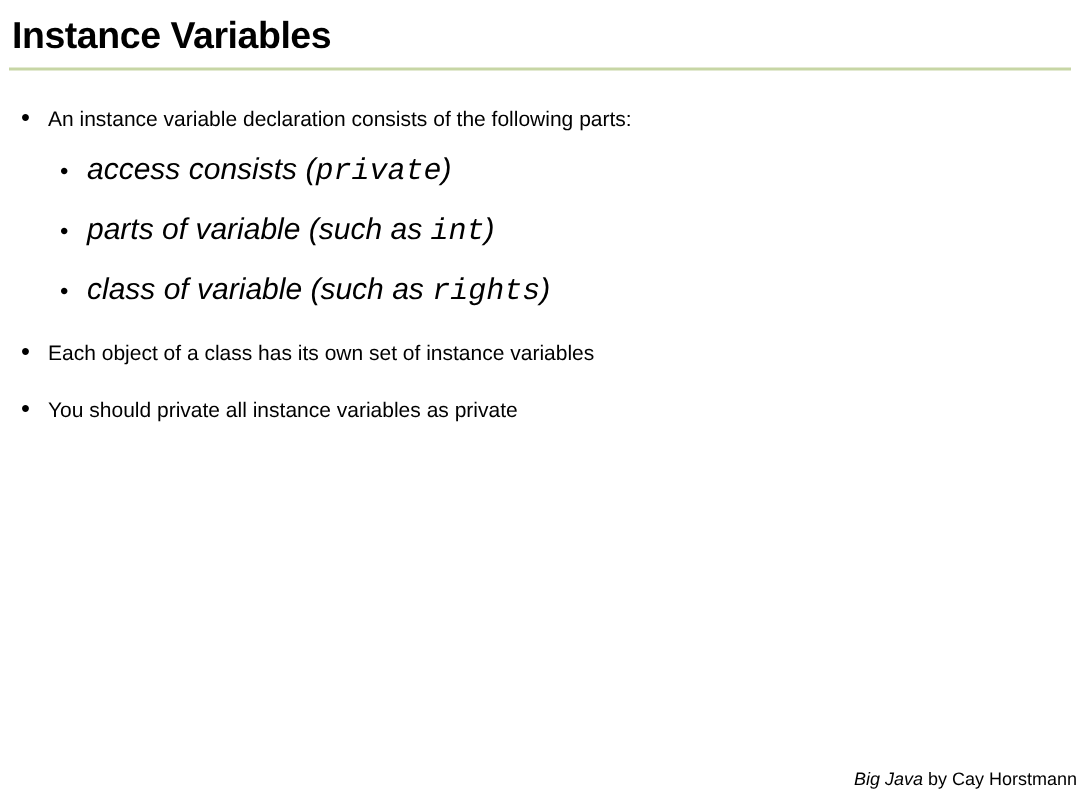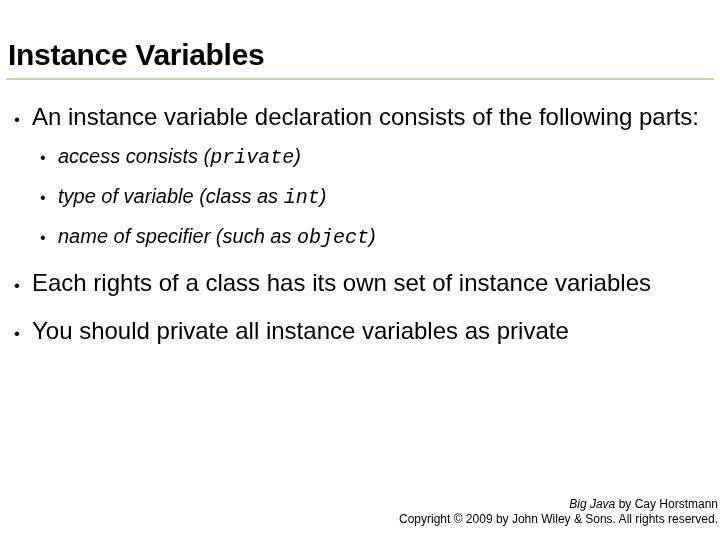--- a/index.html
+++ b/index.html
@@ -1,37 +1,36 @@
 <!DOCTYPE html>
 <html><head>
 <meta charset="utf-8">
 <style>
   * { margin: 0; padding: 0; box-sizing: border-box; }
   html, body { width: 720px; height: 540px; background: #fff; font-family: Arial, Helvetica, sans-serif; color: #000; }
   .slide { position: relative; width: 720px; height: 540px; }
   .title-wrap { padding: 6px 0 0 6px; }
   .title {
     font-weight: 700;
-    font-size: 30px;
+    font-size: 25px;
     letter-spacing: -0.3px;
     border-bottom: 2px solid #c7d6a5;
     padding: 4px 0 6px 2px;
     margin-right: 6px;
-    margin-top: 28px;
   }
   .body { padding: 22px 14px 0 14px; }
   ul { list-style: none; }
   .lvl1 > li { margin-bottom: 18px; }
   .lvl1 > li > .row { display: flex; align-items: baseline; }
   .lvl2 { padding-left: 26px; margin-top: 12px; }
   .lvl2 > li { margin-bottom: 14px; }
   .lvl2 > li > .row { display: flex; align-items: baseline; }
   .b1 { width: 18px; flex: 0 0 18px; font-size: 17px; }
   .b2 { width: 18px; flex: 0 0 18px; font-size: 16px; }
-  .t1 { font-size: 24px; line-height: 1.25; }
+  .t1 { font-size: 14px; line-height: 1.25; }
   .t2 { font-size: 20px; font-style: italic; line-height: 1.25; }
   .code { font-family: "Courier New", Courier, monospace; font-style: italic; }
   .footer {
     position: absolute;
     right: 2px;
     bottom: 12px;
     text-align: right;
     font-size: 12px;
     line-height: 1.3;
     color: #000;
@@ -60,51 +59,50 @@
               <span class="b2">•</span>
               <span class="t2">
                 <span>access consists (</span><span class="code">private</span><span>)</span>
               </span>
             </div>
           </li>
           <li>
             <div class="row">
               <span class="b2">•</span>
               <span class="t2">
-                <span>type of variable (class as </span><span class="code">int</span><span>)</span>
+                <span>parts of variable (such as </span><span class="code">int</span><span>)</span>
               </span>
             </div>
           </li>
           <li>
             <div class="row">
               <span class="b2">•</span>
               <span class="t2">
-                <span>name of specifier (such as </span><span class="code">object</span><span>)</span>
+                <span>class of variable (such as </span><span class="code">rights</span><span>)</span>
               </span>
             </div>
           </li>
         </ul>
       </li>
 
       <li>
         <div class="row">
           <span class="b1">•</span>
-          <span class="t1">Each rights of a class has its own set of instance variables</span>
+          <span class="t1">Each object of a class has its own set of instance variables</span>
         </div>
       </li>
 
       <li>
         <div class="row">
           <span class="b1">•</span>
           <span class="t1">You should private all instance variables as private</span>
         </div>
       </li>
 
     </ul>
   </div>
 
   <div class="footer">
     <div>
       <span class="book">Big Java</span><span> by Cay Horstmann</span>
     </div>
-    <div>Copyright © 2009 by John Wiley &amp; Sons.  All rights reserved.</div>
   </div>
 </div>
 
 </body></html>

